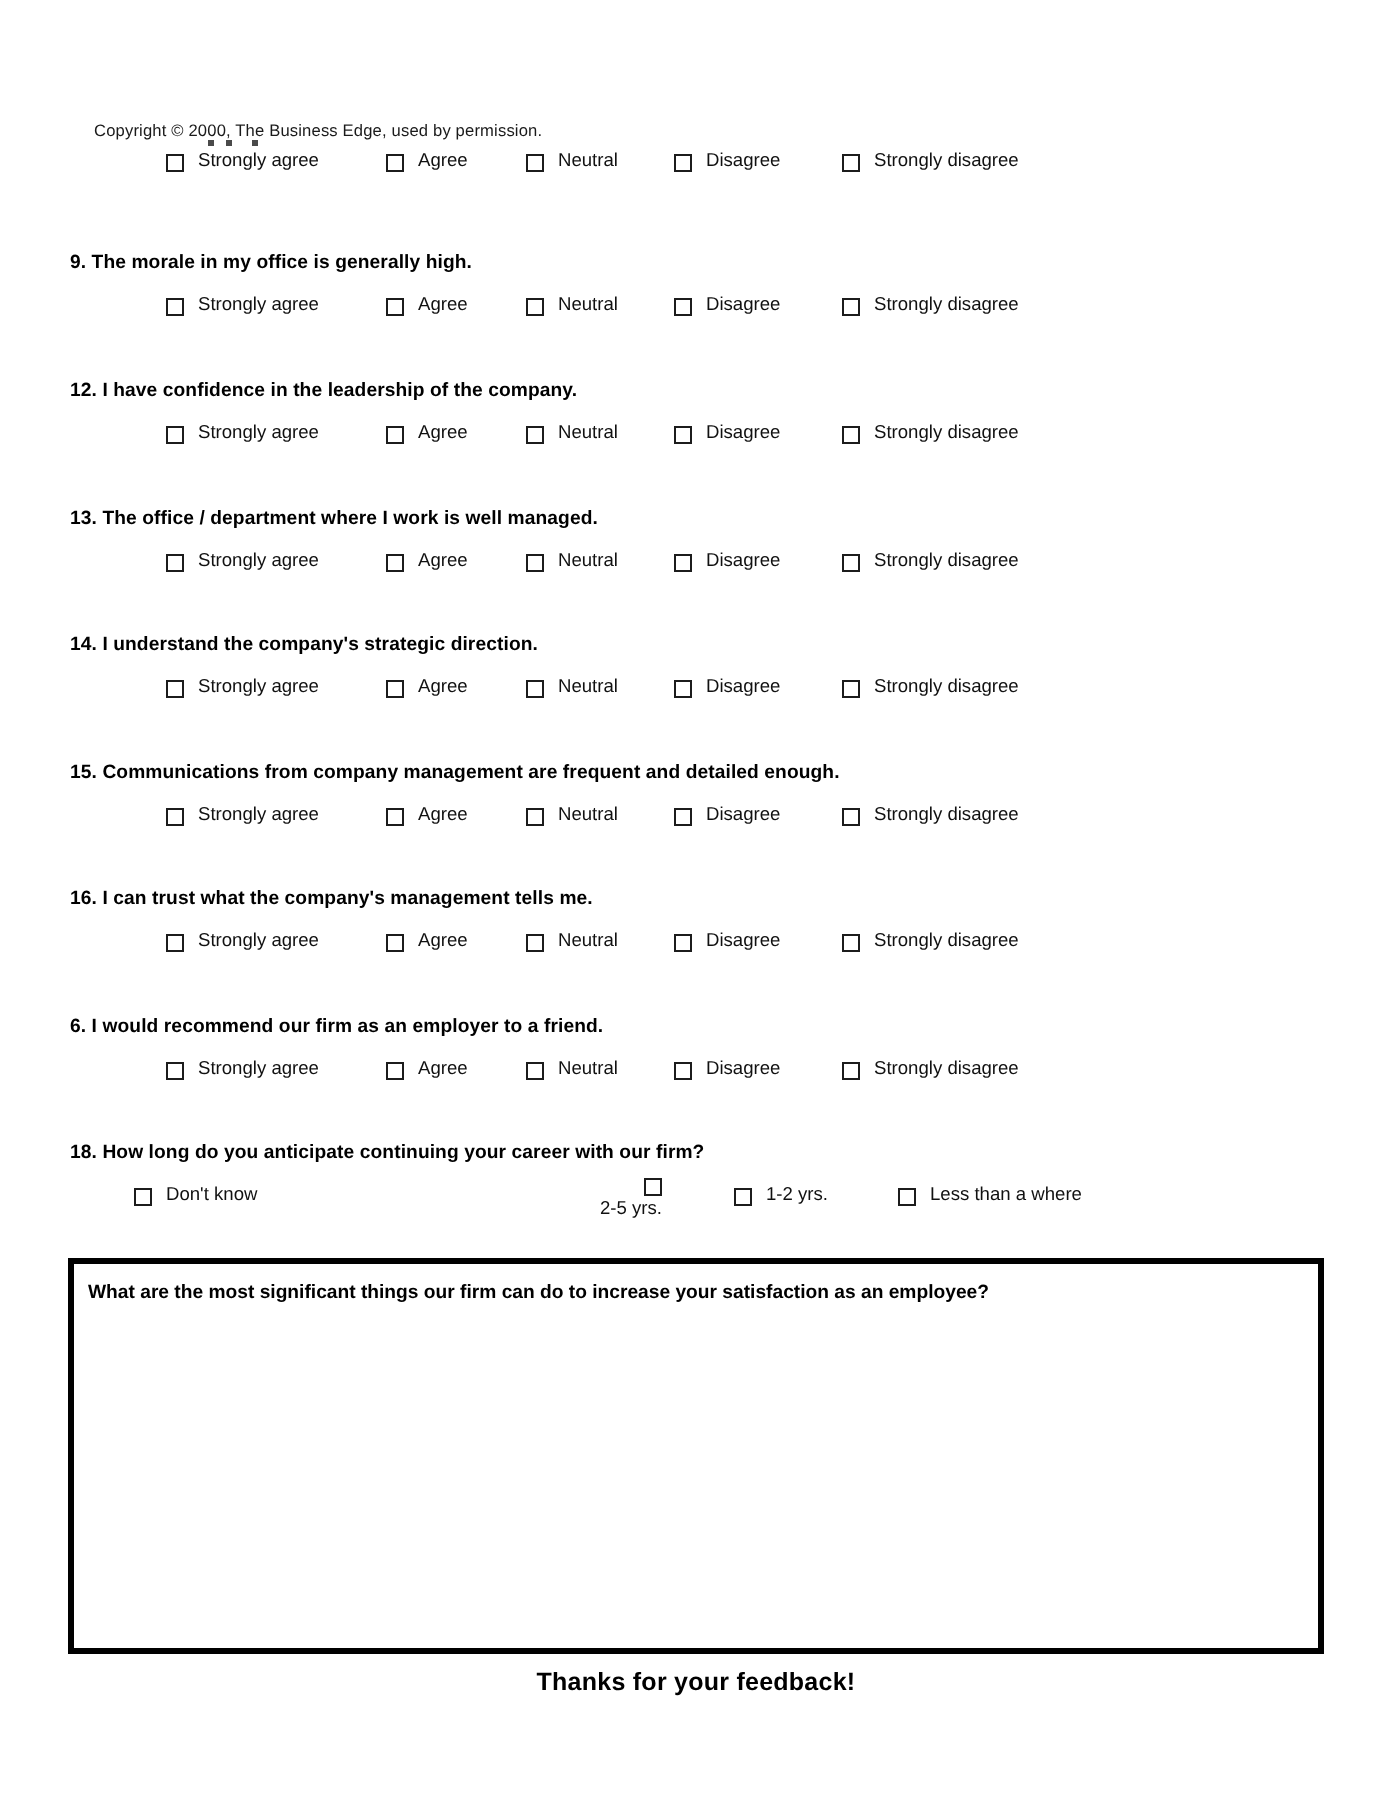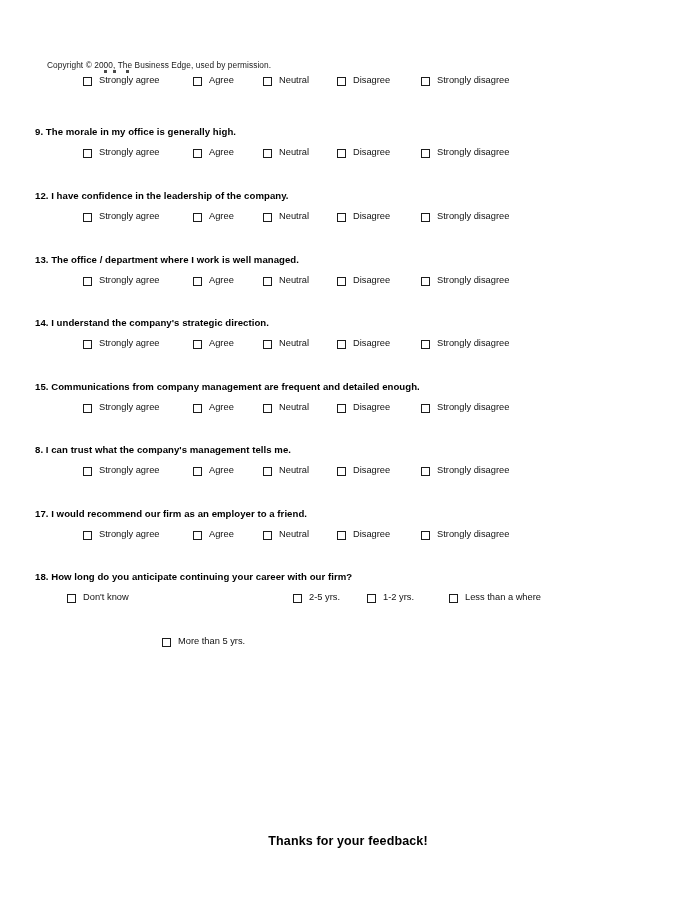--- a/index.html
+++ b/index.html
@@ -303,21 +303,21 @@
             <span class="cb"></span>
             <span class="optlabel">Disagree</span>
           </div>
           <div class="opt" style="left: 421px;">
             <span class="cb"></span>
             <span class="optlabel">Strongly disagree</span>
           </div>
         </div>
       </div>
       <div class="qblock" style="top: 444px;">
-        <div class="qtext">8. I can trust what the company's management tells me.</div>
+        <div class="qtext">16. I can trust what the company's management tells me.</div>
         <div class="optrow">
           <div class="opt" style="left: 83px;">
             <span class="cb"></span>
             <span class="optlabel">Strongly agree</span>
           </div>
           <div class="opt" style="left: 193px;">
             <span class="cb"></span>
             <span class="optlabel">Agree</span>
           </div>
           <div class="opt" style="left: 263px;">
@@ -328,21 +328,21 @@
             <span class="cb"></span>
             <span class="optlabel">Disagree</span>
           </div>
           <div class="opt" style="left: 421px;">
             <span class="cb"></span>
             <span class="optlabel">Strongly disagree</span>
           </div>
         </div>
       </div>
       <div class="qblock" style="top: 508px;">
-        <div class="qtext">17.  I would recommend our firm as an employer to a friend.</div>
+        <div class="qtext">6.  I would recommend our firm as an employer to a friend.</div>
         <div class="optrow">
           <div class="opt" style="left: 83px;">
             <span class="cb"></span>
             <span class="optlabel">Strongly agree</span>
           </div>
           <div class="opt" style="left: 193px;">
             <span class="cb"></span>
             <span class="optlabel">Agree</span>
           </div>
           <div class="opt" style="left: 263px;">
@@ -363,32 +363,36 @@
         <div class="qtext">18. How long do you anticipate continuing your career with our firm?</div>
         <div class="optrow">
           <div class="opt" style="left: 67px;">
             <span class="cb"></span>
             <span class="optlabel">Don't know</span>
           </div>
           <div class="opt" style="left: 162px; margin-top: 44px;">
             <span class="cb"></span>
             <span class="optlabel">More than 5 yrs.</span>
           </div>
-          <div class="opt" style="left: 293px;">
+          <div class="opt" style="left: 293px; flex-direction: column;">
             <span class="cb"></span>
             <span class="optlabel">2-5 yrs.</span>
           </div>
           <div class="opt" style="left: 367px;">
             <span class="cb"></span>
             <span class="optlabel">1-2 yrs.</span>
           </div>
           <div class="opt" style="left: 449px;">
             <span class="cb"></span>
             <span class="optlabel">Less than a where</span>
           </div>
         </div>
       </div>
     </div>
 
+  <div class="respbox">
+    <div class="respbox-prompt">What are the most significant things our firm can do to increase your satisfaction as an employee?</div>
+    <div class="respbox-area"></div>
+  </div>
 
   <div class="footer">Thanks for your feedback!</div>
 
 </div>
 
 </body></html>

